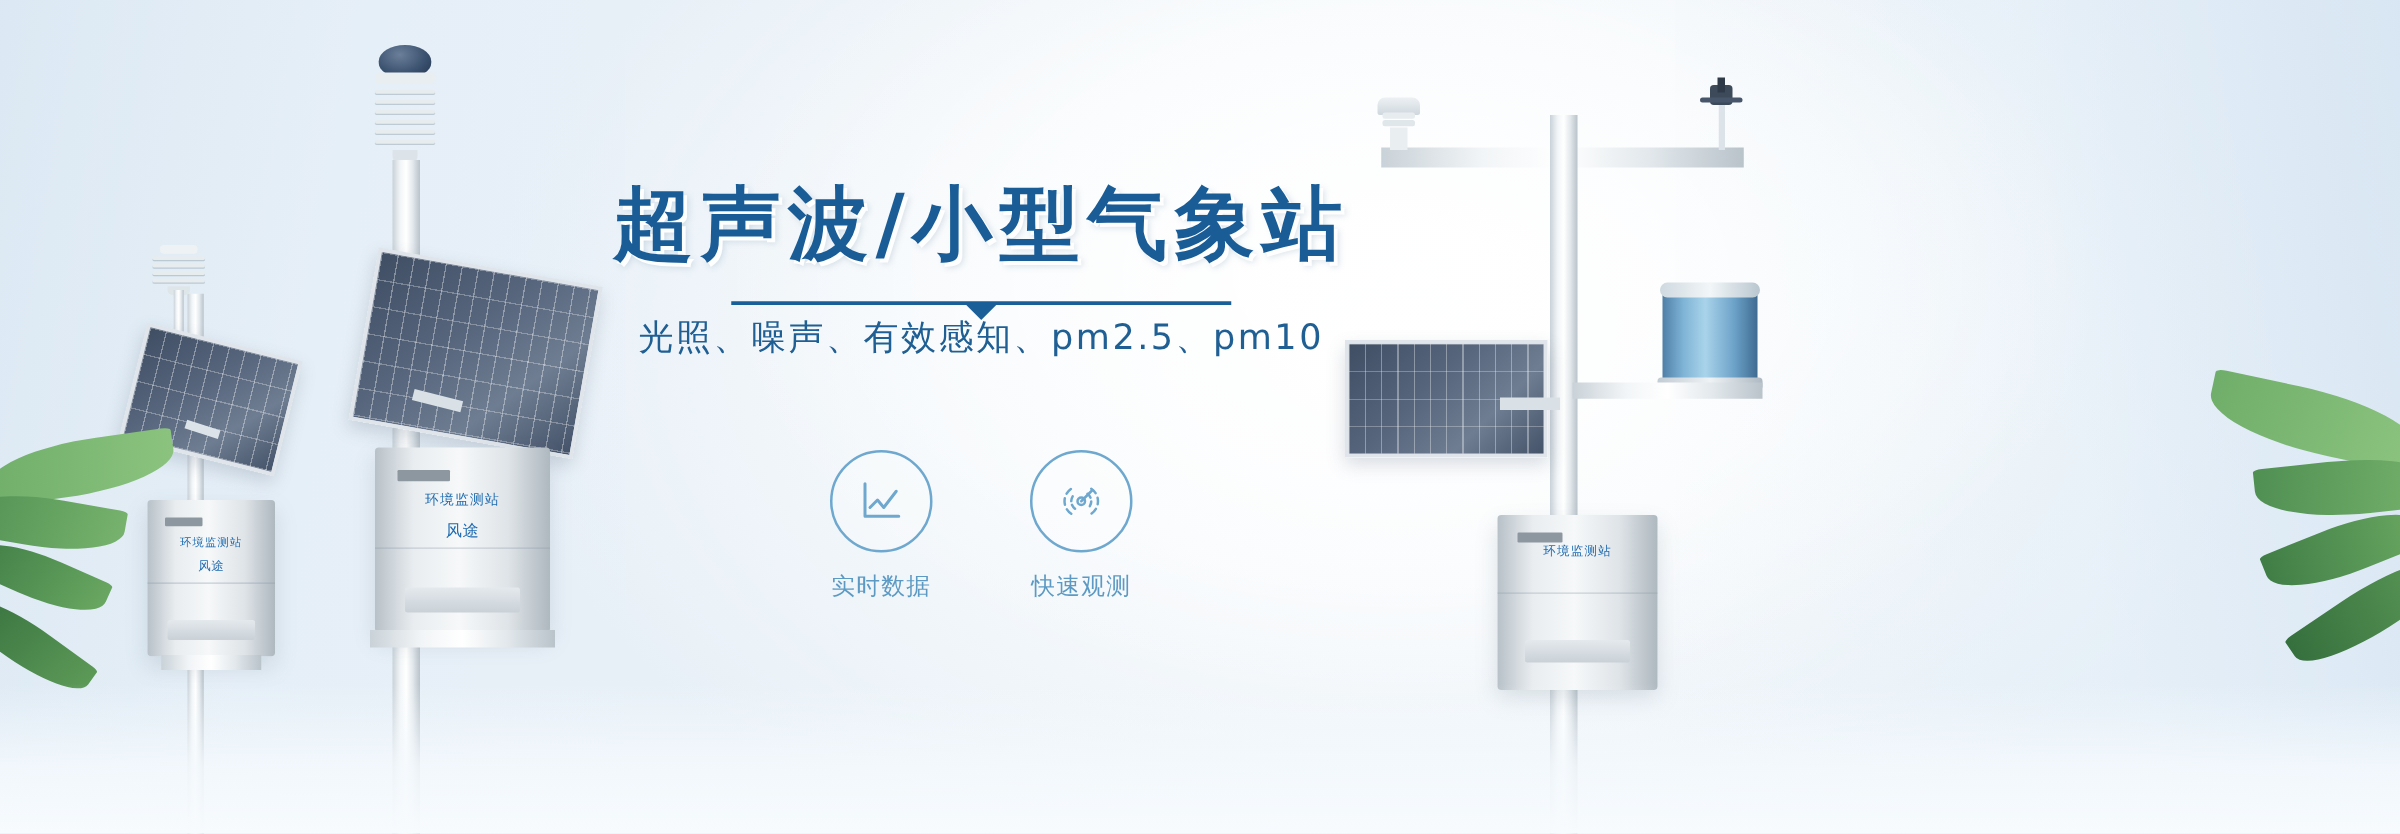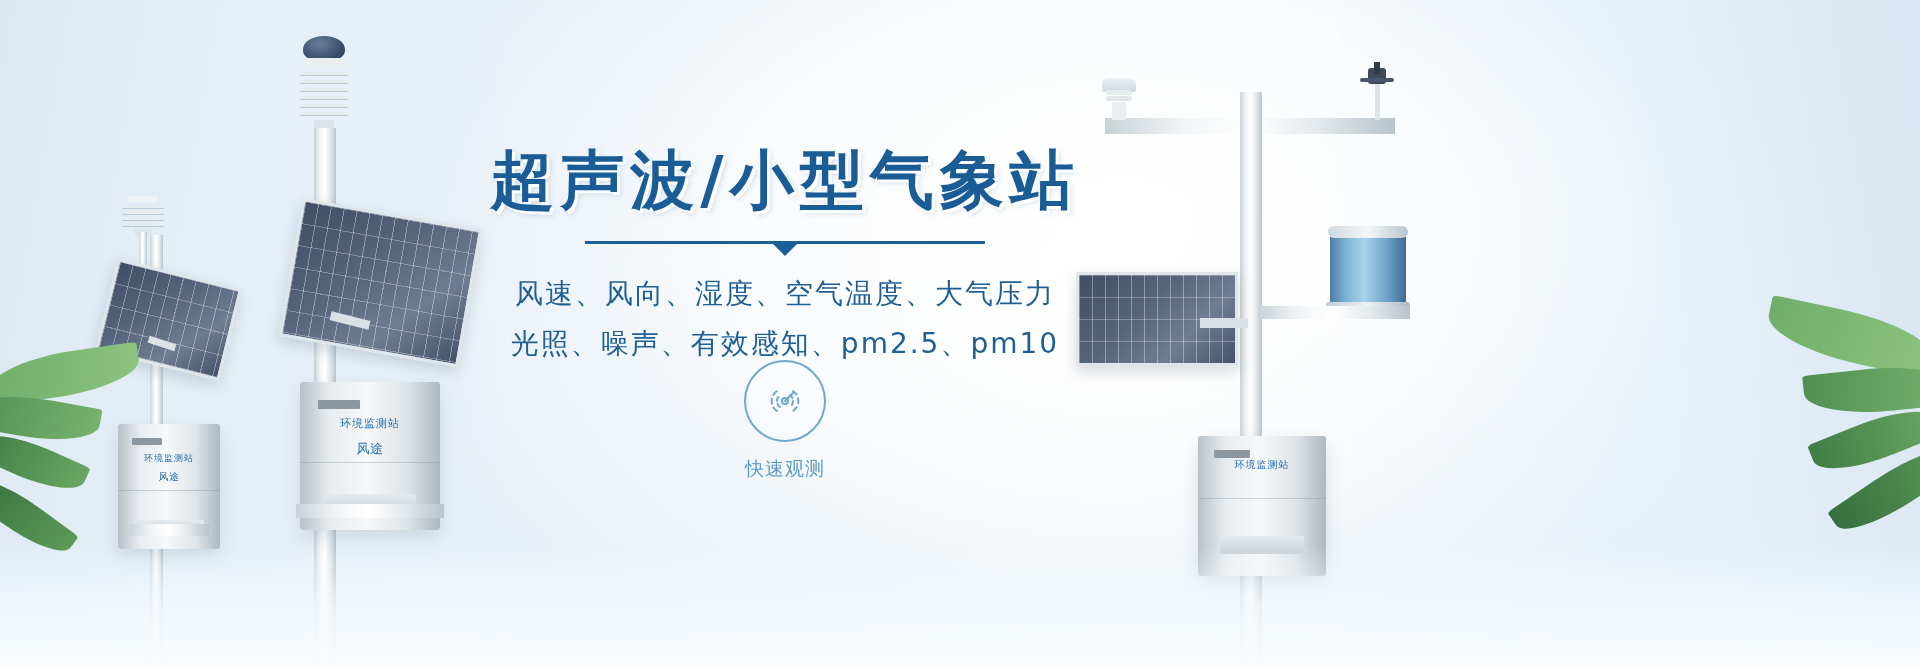--- a/index.html
+++ b/index.html
@@ -85,21 +85,20 @@
     font-family: "DejaVu Sans", "Liberation Sans", sans-serif; white-space: nowrap;
   }
 
   
   .pole { position: absolute; background: linear-gradient(to right,#c9d2d8 0%,#f2f5f7 28%,#ffffff 50%,#e2e8ec 74%,#b9c3ca 100%); }
   .cabinet {
     position: absolute;
     background: linear-gradient(to right,#b8c1c8 0%,#e9edf0 22%,#f6f8f9 48%,#dfe4e8 76%,#aeb8bf 100%);
     border-radius: 3px;
     box-shadow: 0 8px 18px rgba(90,110,130,.18);
-    margin-top: 24px;
   }
   .cab-label {
     position: absolute; left: 0; right: 0; text-align: center;
     font-size: 9px; color: #1e6bb0; letter-spacing: 1px;
     font-family: "DejaVu Sans", "Liberation Sans", sans-serif;
   }
   .cab-brand {
     position: absolute; left: 0; right: 0; text-align: center;
     font-size: 10px; color: #1e6bb0; letter-spacing: .5px;
     font-family: "DejaVu Sans", "Liberation Sans", sans-serif;
@@ -236,26 +235,34 @@
     <div class="leaf" style="right:-34px; top:368px; width:150px; height:44px; background:linear-gradient(260deg,#4f8f52,#78b46e); transform:rotate(-6deg) scaleX(-1);"></div>
     <div class="leaf" style="right:-20px; top:420px; width:130px; height:40px; background:linear-gradient(260deg,#3f7d46,#6aa862); transform:rotate(-22deg) scaleX(-1);"></div>
     <div class="leaf" style="right:-46px; top:470px; width:140px; height:38px; background:linear-gradient(260deg,#356f3d,#5d9b58); transform:rotate(-34deg) scaleX(-1);"></div>
   </div>
 
   <div class="ground"></div>
 
   <div class="copy">
     <div class="title">超声波/小型气象站</div>
     <div class="divider"></div>
-    <div class="sub">风速、风向、湿度、空气温度、大气压力</div>
     <div class="sub" style="margin-top:2px;">光照、噪声、有效感知、pm2.5、pm10</div>
   </div>
 
   <div class="features">
 
+    <div class="feature">
+      <div class="circle">
+        <svg width="42" height="42" viewBox="0 0 42 42" fill="none" stroke="#6ea8cf" stroke-width="2.4" stroke-linecap="round" stroke-linejoin="round">
+          <polyline points="8,7 8,33 35,33"></polyline>
+          <polyline points="12,26 18,20 23,26 33,13"></polyline>
+        </svg>
+      </div>
+      <div class="feature-label">实时数据</div>
+    </div>
 
     <div class="feature">
       <div class="circle">
         <svg width="42" height="42" viewBox="0 0 42 42" fill="none" stroke="#6ea8cf" stroke-width="2" stroke-linecap="round">
           <path d="M13 31 A12 12 0 0 1 13 11" stroke-dasharray="5 4"></path>
           <path d="M29 11 A12 12 0 0 1 29 31" stroke-dasharray="5 4"></path>
           <path d="M16 27 A7.5 7.5 0 0 1 16 15" stroke-dasharray="4 3"></path>
           <path d="M26 15 A7.5 7.5 0 0 1 26 27" stroke-dasharray="4 3"></path>
           <circle cx="21" cy="21" r="3"></circle>
           <line x1="21" y1="21" x2="30" y2="12"></line>

